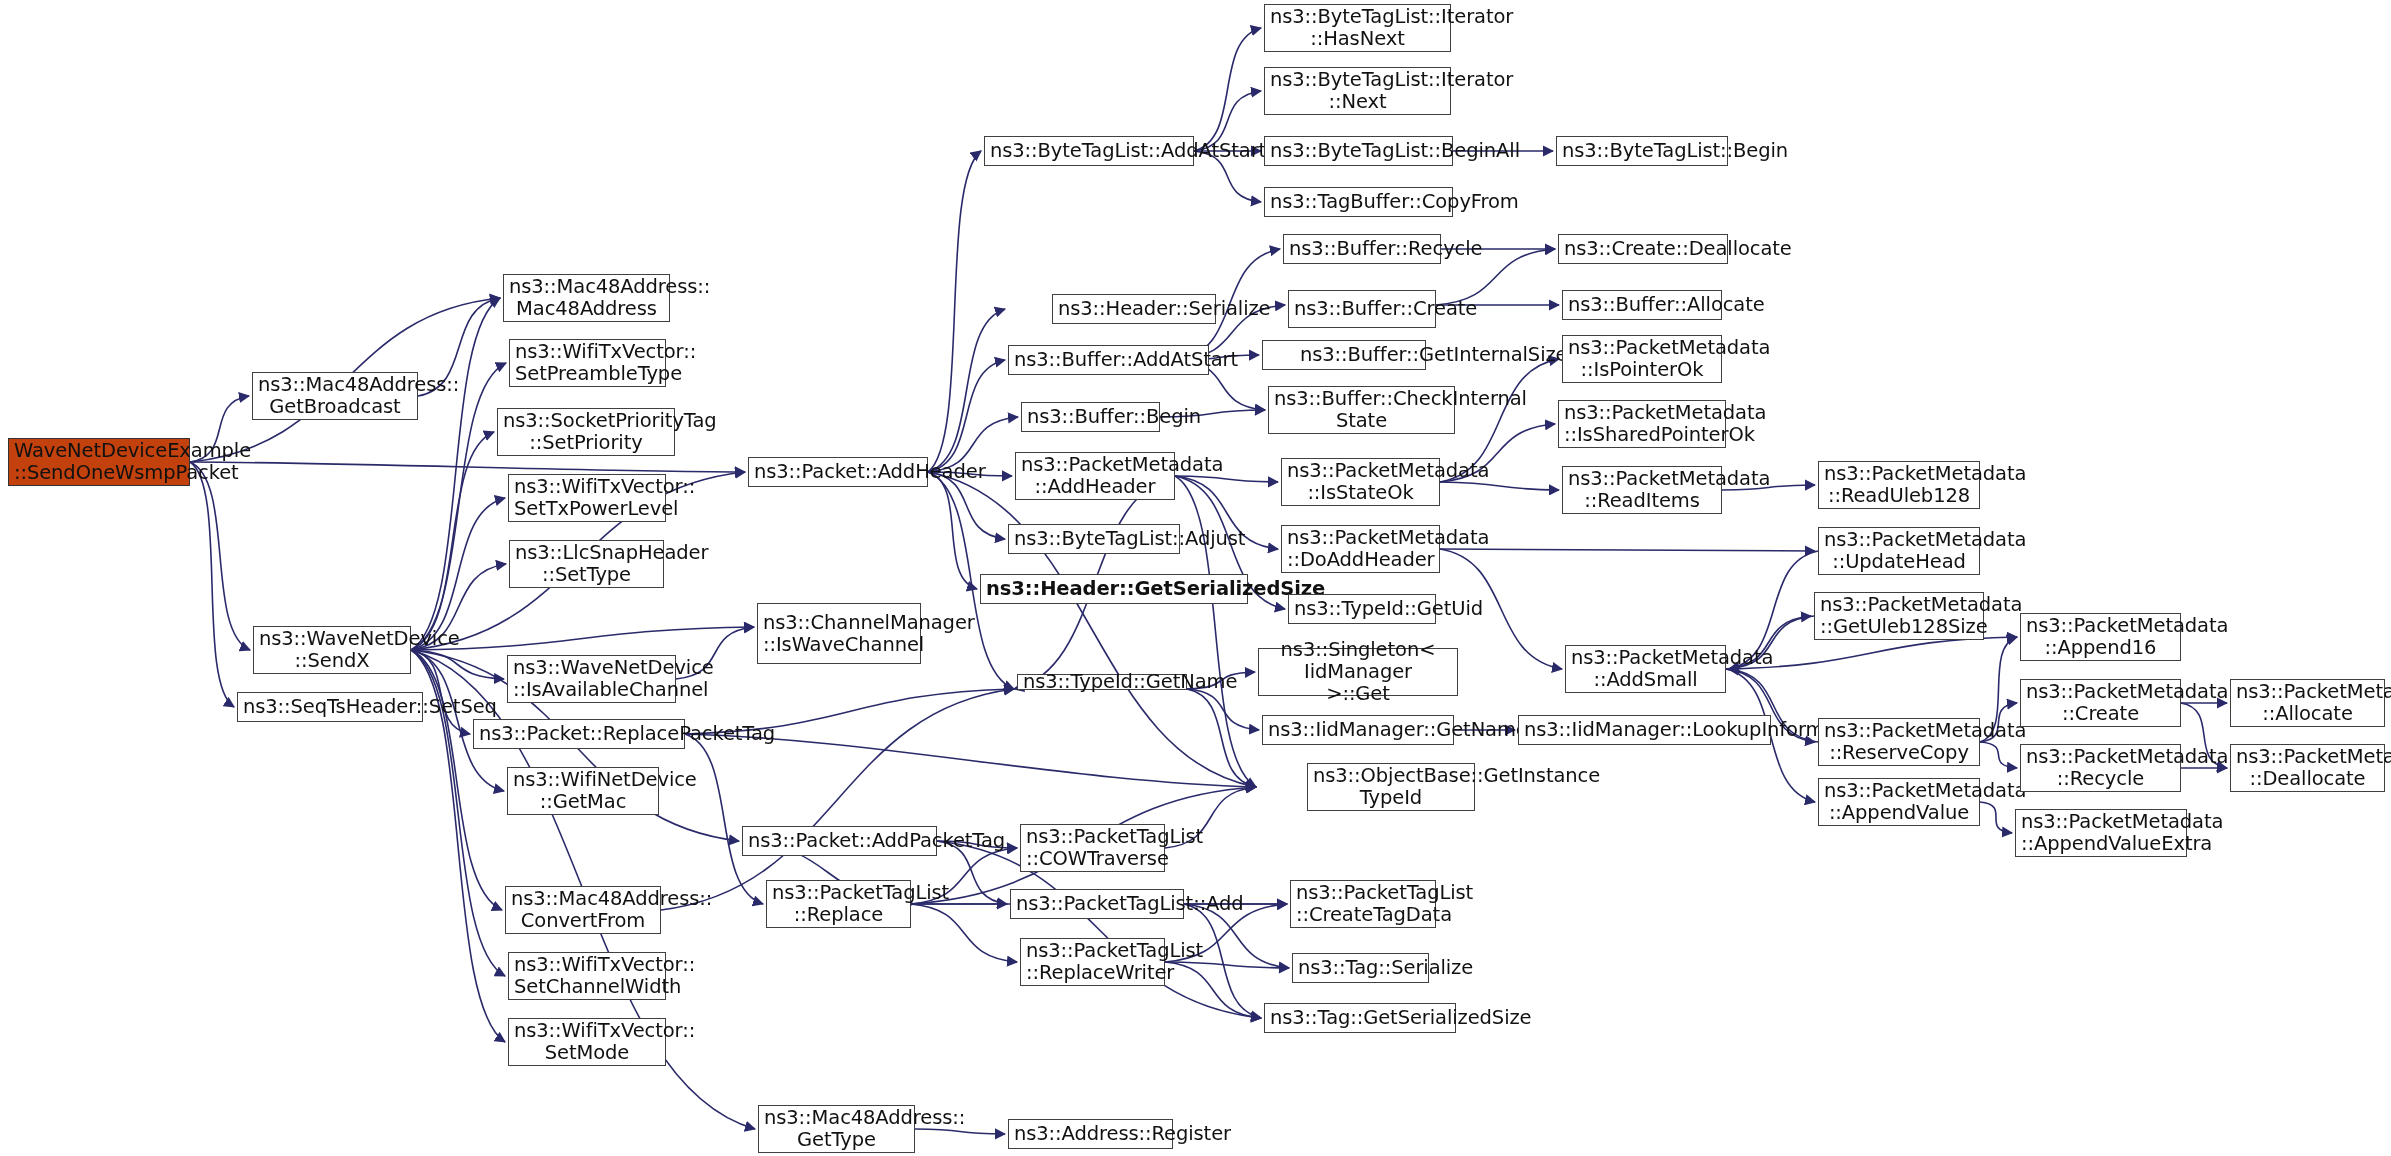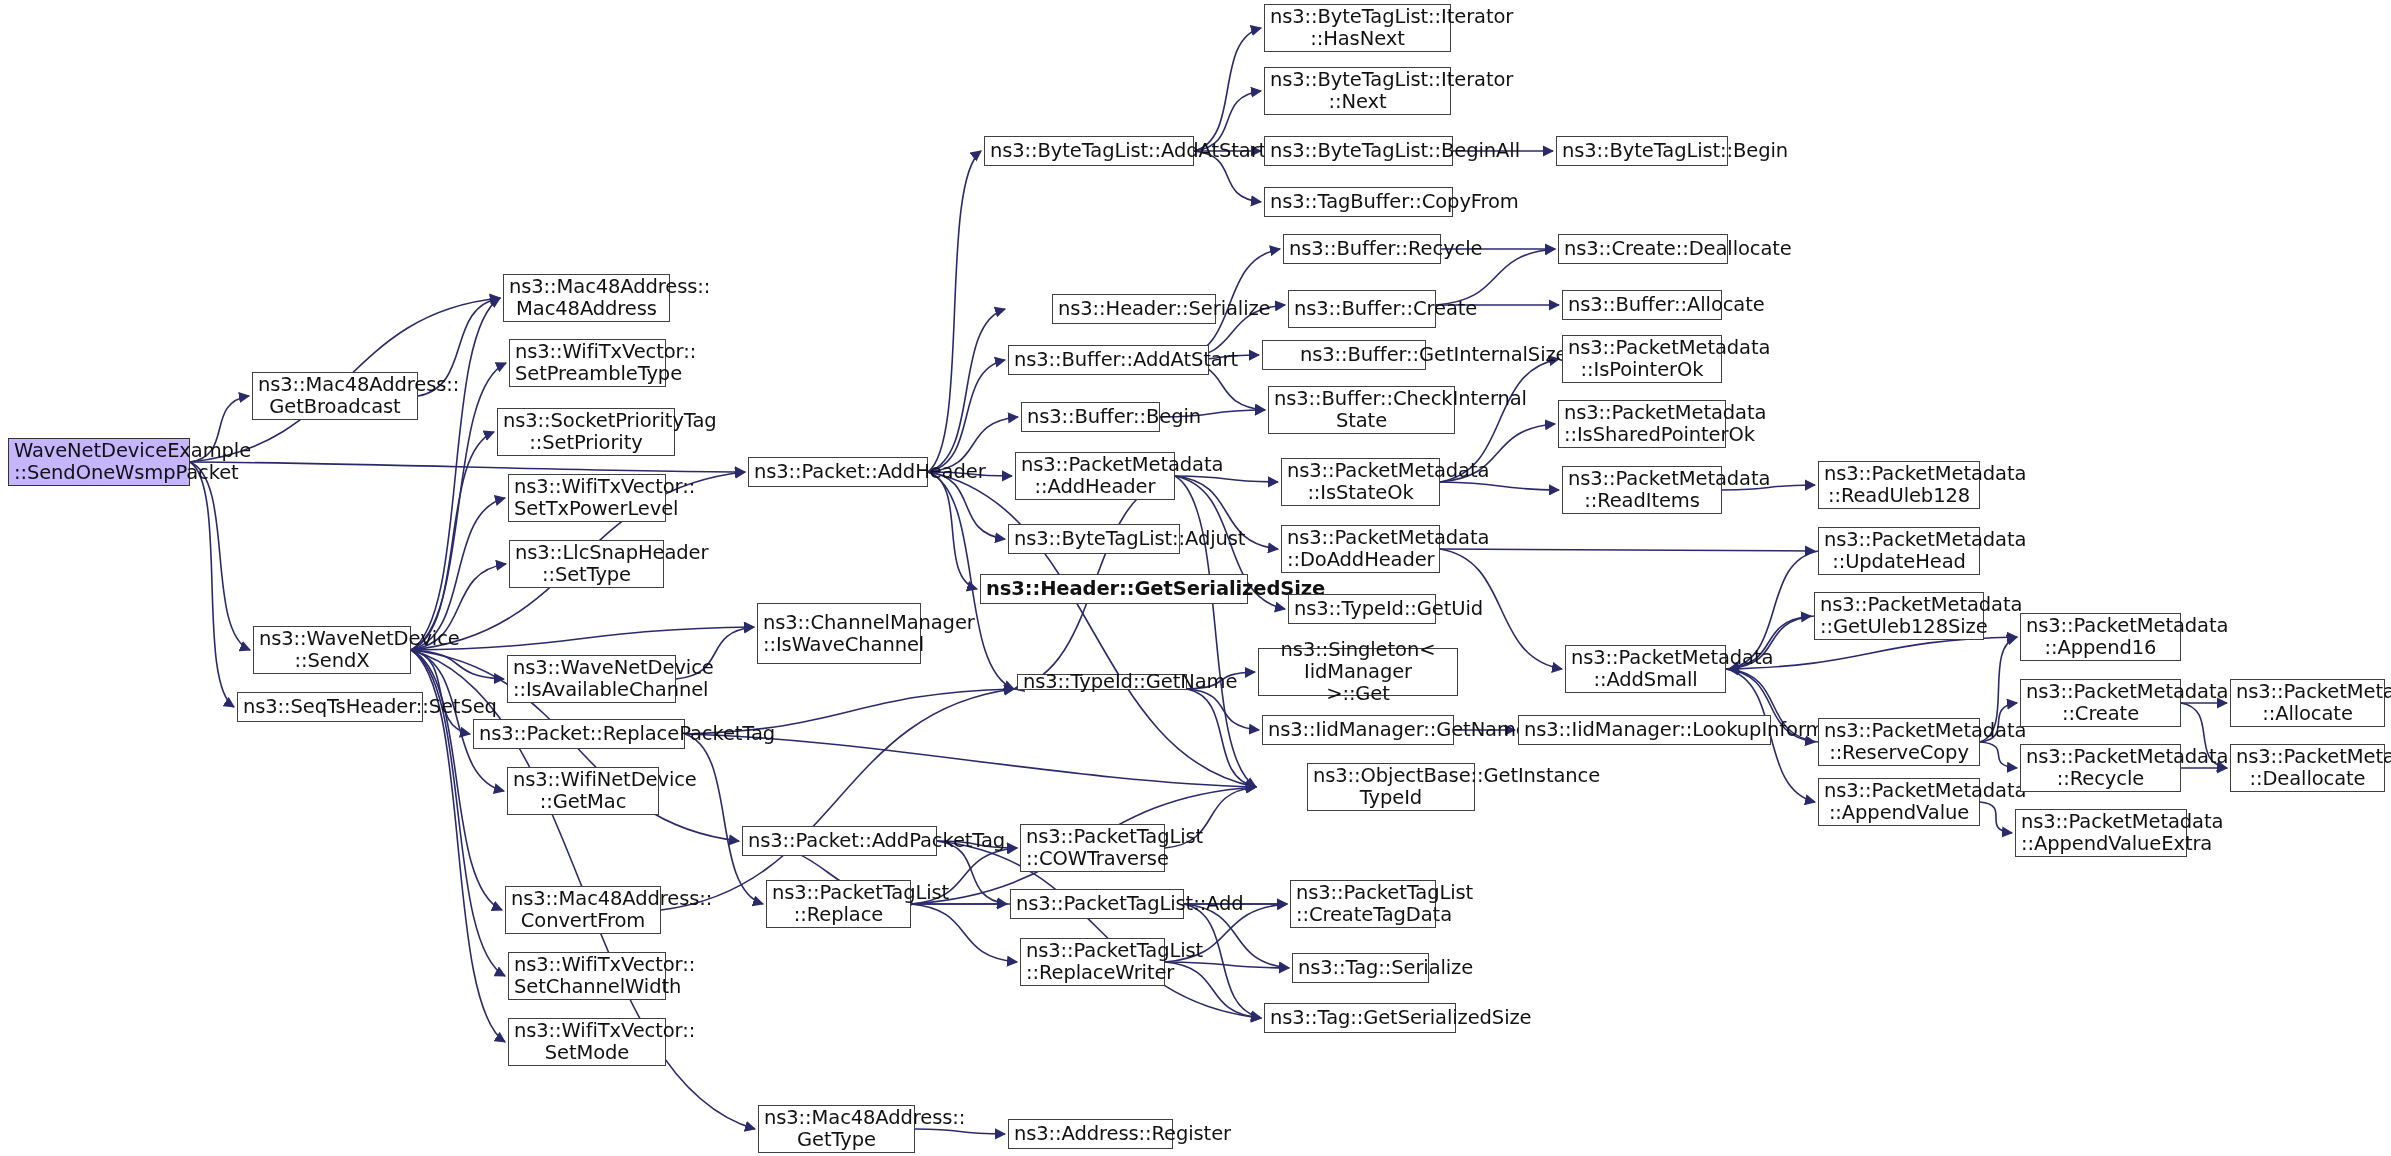--- a/index.html
+++ b/index.html
@@ -37,21 +37,21 @@
     text-align: center;
     color: #111111;
     font-size: 19.5px;
     line-height: 1.12;
     letter-spacing: -0.1px;
     padding: 1px 5px;
     white-space: pre-line;
     z-index: 5;
   }
   .node.root {
-    background: #c4b5fd;
+    background: #c2410c;
     border-color: #333333;
     text-align: right;
   }
   .node .lbl {
     display: block;
     width: 100%;
   }
 </style>
 </head>
 <body>

